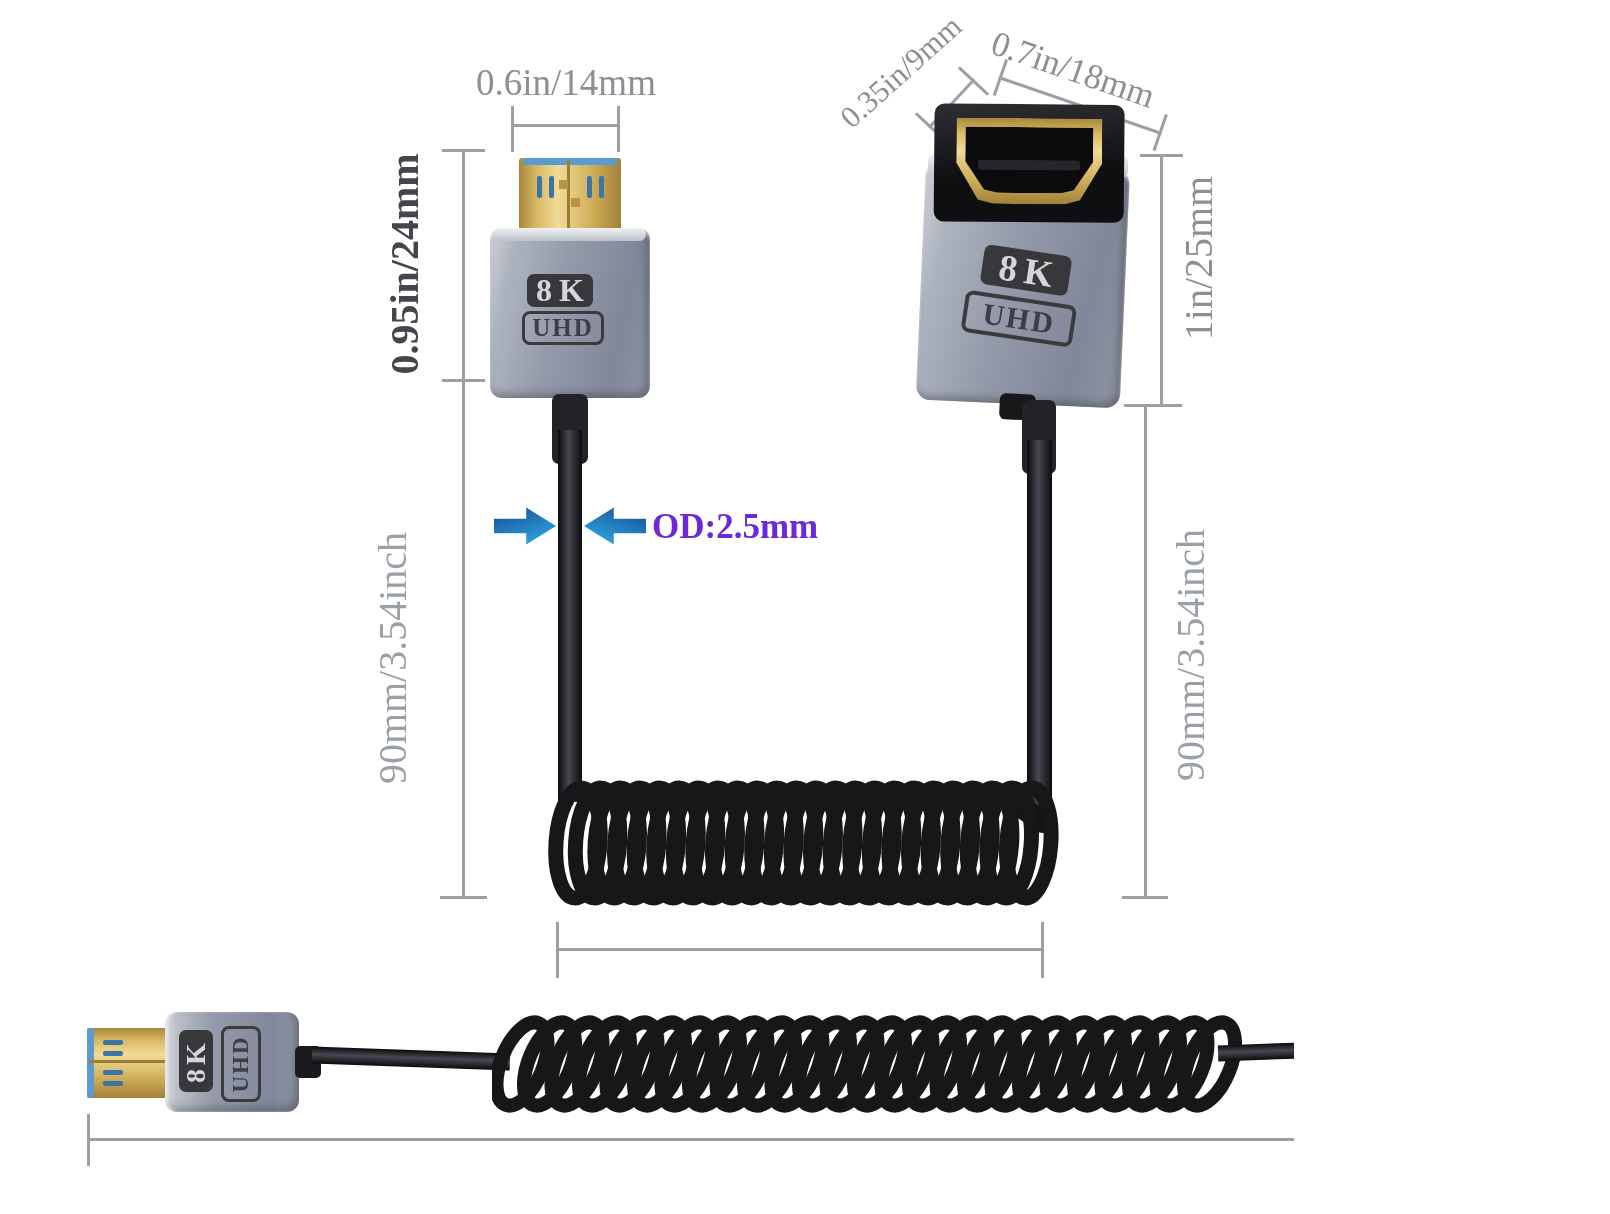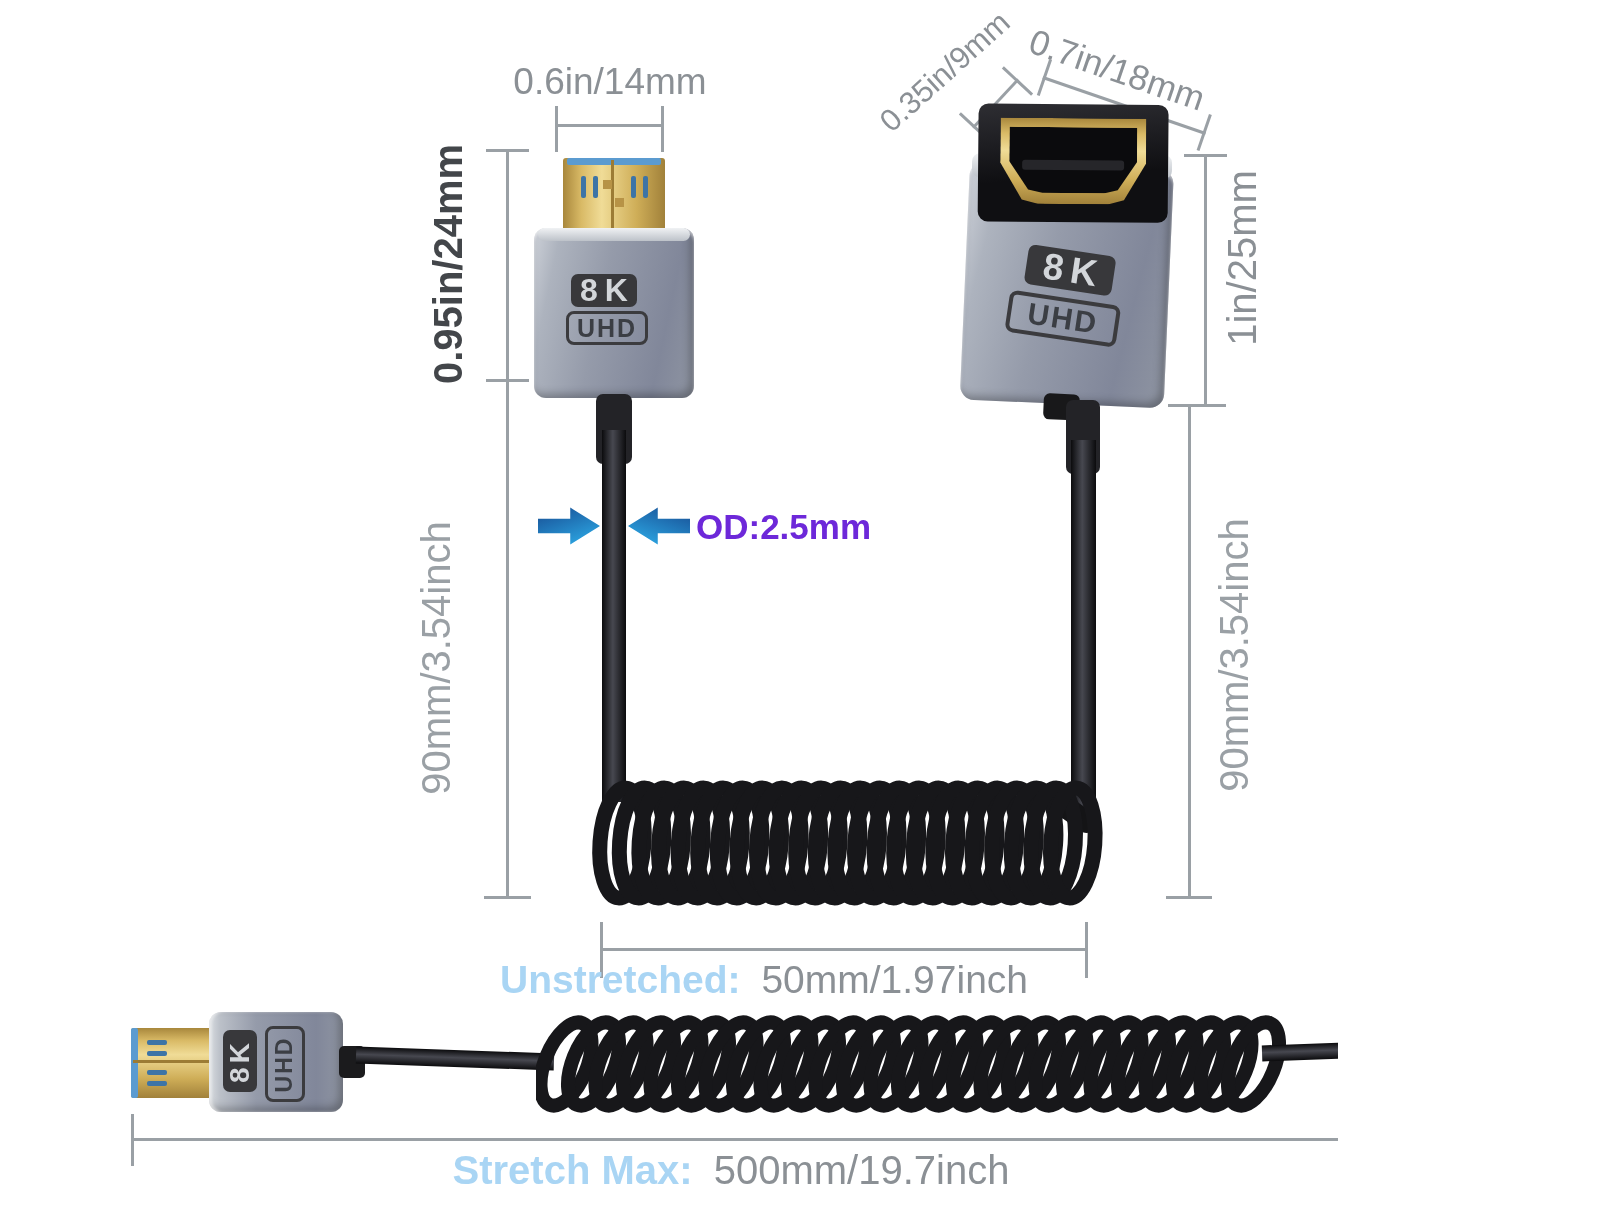--- a/index.html
+++ b/index.html
@@ -1,17 +1,17 @@
 <!DOCTYPE html>
 <html><head>
 <meta charset="utf-8">
 <style>
   html,body{margin:0;padding:0;background:#fff}
   #canvas{position:relative;width:1294px;height:1214px;background:#ffffff;overflow:hidden;
-          font-family:Liberation Sans, sans-serif;margin-left:44px;}
+          font-family:Liberation Serif, serif;}
   .abs{position:absolute}
   .ctr{transform:translate(-50%,-50%);white-space:nowrap}
   .rotccw{transform:translate(-50%,-50%) rotate(-90deg);white-space:nowrap}
   .dim{color:#8b9095}
   .dimdark{color:#43464a;font-weight:bold}
   .dimline{background:#9aa0a5}
   .blue-accent{color:#6d28d9;font-weight:bold}
   .lblue{color:#a9d5f4;font-weight:bold}
   .badge8k{background:#38383b;border-radius:7px;color:#d3d6da;font-weight:bold;
            display:flex;align-items:center;justify-content:center;letter-spacing:7px;text-indent:7px}
@@ -139,24 +139,20 @@
       <ellipse cx="410.40000000000003" cy="77" rx="22" ry="55" stroke-width="15" transform="rotate(4 410.40000000000003 77)"></ellipse>
       <ellipse cx="430" cy="77" rx="22" ry="55" stroke-width="15" transform="rotate(4 430 77)"></ellipse>
       <ellipse cx="449.6" cy="77" rx="22" ry="55" stroke-width="15" transform="rotate(4 449.6 77)"></ellipse>
       <ellipse cx="469.20000000000005" cy="77" rx="22" ry="55" stroke-width="15" transform="rotate(4 469.20000000000005 77)"></ellipse>
       <ellipse cx="488.8" cy="77" rx="22" ry="55" stroke-width="15" transform="rotate(4 488.8 77)"></ellipse>
     </svg>
 
   <div class="abs dimline" style="left:557px;top:948px;width:486px;height:3px"></div>
   <div class="abs dimline" style="left:556px;top:922px;width:3px;height:56px"></div>
   <div class="abs dimline" style="left:1041px;top:922px;width:3px;height:56px"></div>
-  <div class="abs" style="left:420px;top:958px;width:600px;text-align:center;font-size:39px;white-space:nowrap">
-    <span class="lblue">Unstretched:</span>
-    <span class="dim" style="margin-left:10px">50mm/1.97inch</span>
-  </div>
 
   <div class="abs" style="left:85px;top:1008px;width:240px;height:110px">
     <div class="abs goldH" style="left:2px;top:20px;width:82px;height:70px;border-radius:3px"></div>
     <div class="abs" style="left:2px;top:20px;width:7px;height:70px;background:#5b9bd0;border-radius:2px"></div>
     <div class="abs pin" style="left:18px;top:32px;width:20px;height:5px"></div>
     <div class="abs pin" style="left:18px;top:43px;width:20px;height:5px"></div>
     <div class="abs pin" style="left:18px;top:62px;width:20px;height:5px"></div>
     <div class="abs pin" style="left:18px;top:73px;width:20px;height:5px"></div>
     <div class="abs" style="left:4px;top:52px;width:78px;height:3px;background:#9c7c35"></div>
     <div class="abs bodyHL" style="left:80px;top:4px;width:134px;height:100px"></div>
@@ -212,18 +208,14 @@
       </div>
     <div class="abs" style="left:140px;top:2px;width:58px;height:122px;border-radius:9px;background:linear-gradient(265deg,#2e2e33,#0f0f12 60%)">
       <div class="abs goldV hdmi-shape-r" style="left:8px;top:13px;width:42px;height:96px"></div>
       <div class="abs hdmi-shape-r" style="left:17px;top:22px;width:26px;height:78px;background:#0b0b0d"></div>
     </div>
   </div>
 
   <div class="abs dimline" style="left:88px;top:1138px;width:1470px;height:3px"></div>
   <div class="abs dimline" style="left:87px;top:1114px;width:3px;height:52px"></div>
   <div class="abs dimline" style="left:1556px;top:1114px;width:3px;height:52px"></div>
-  <div class="abs" style="left:387px;top:1148px;width:600px;text-align:center;font-size:40px;white-space:nowrap">
-    <span class="lblue">Stretch Max:</span>
-    <span class="dim" style="margin-left:10px">500mm/19.7inch</span>
-  </div>
 
 </div>
 
 </body></html>

